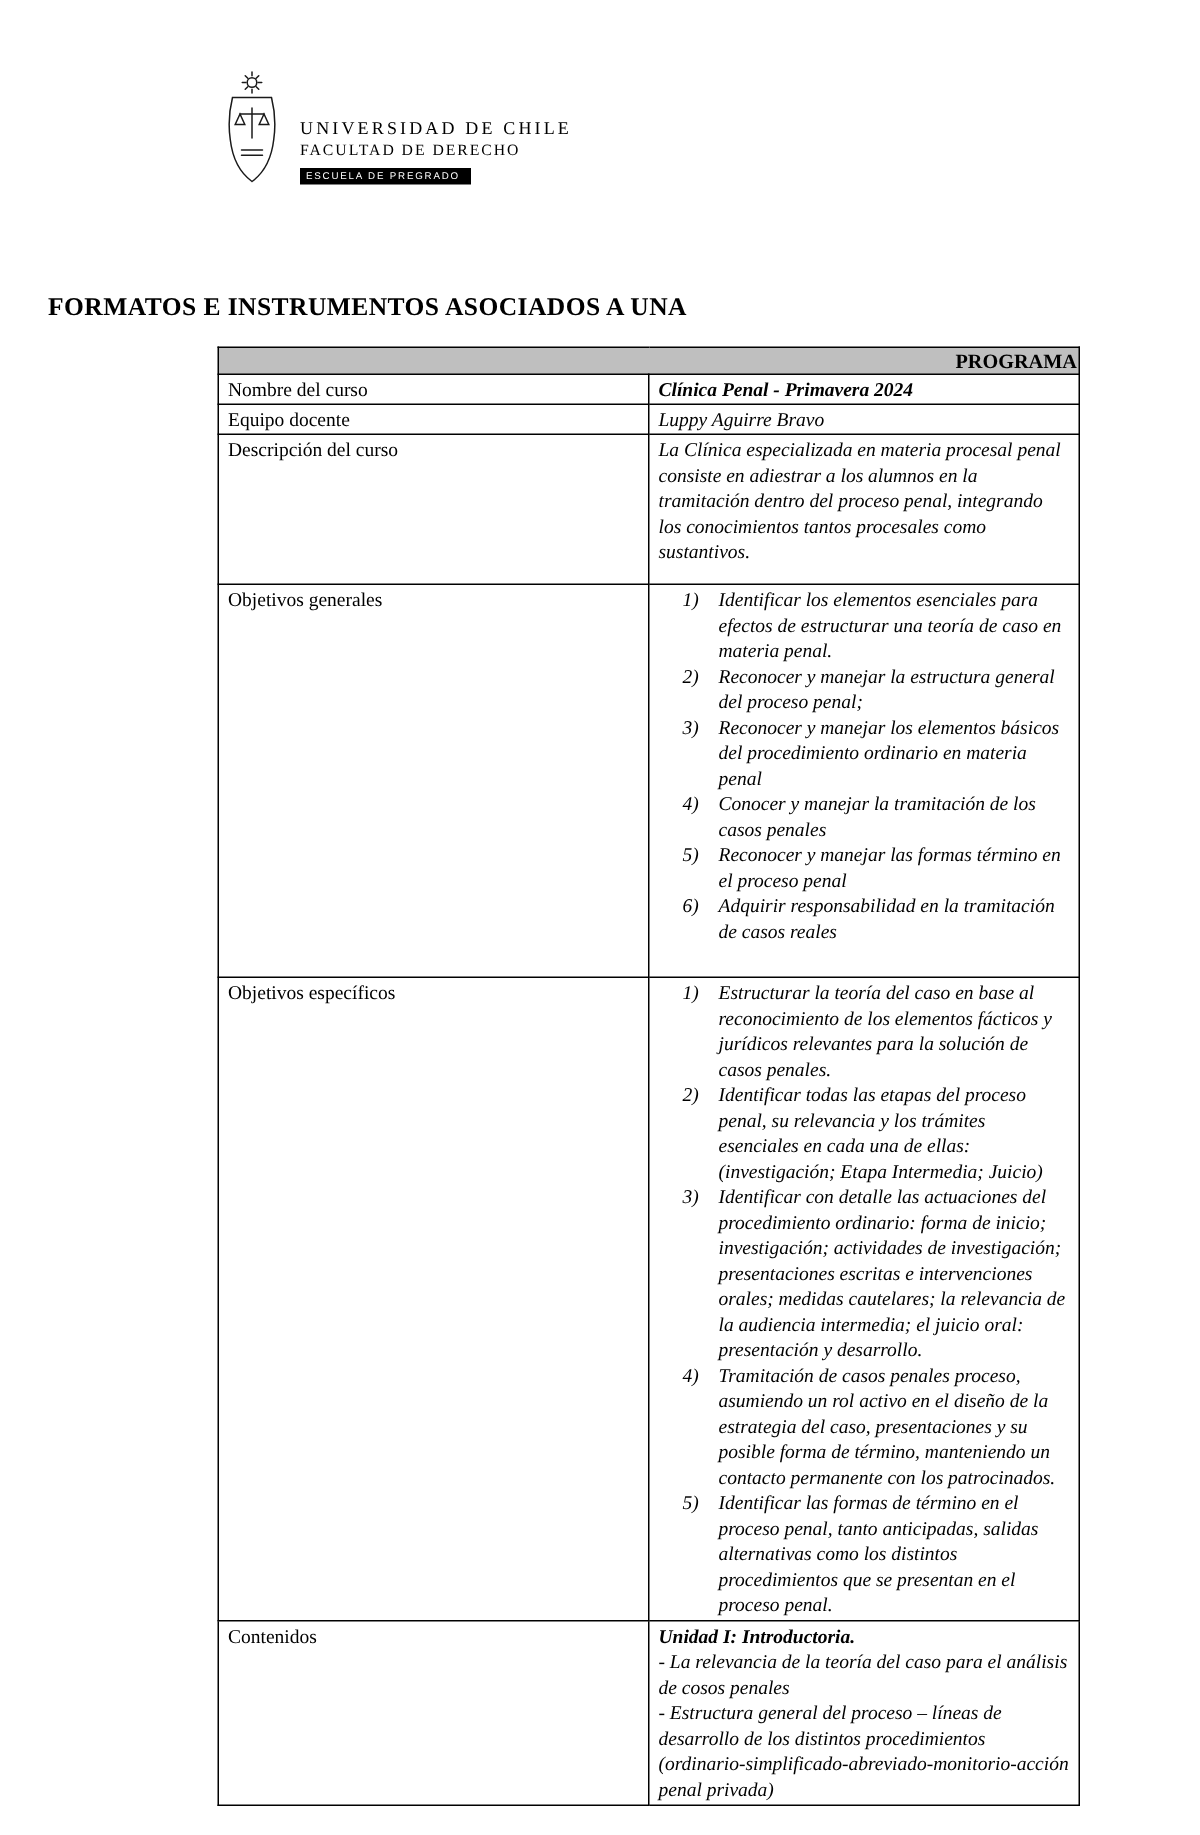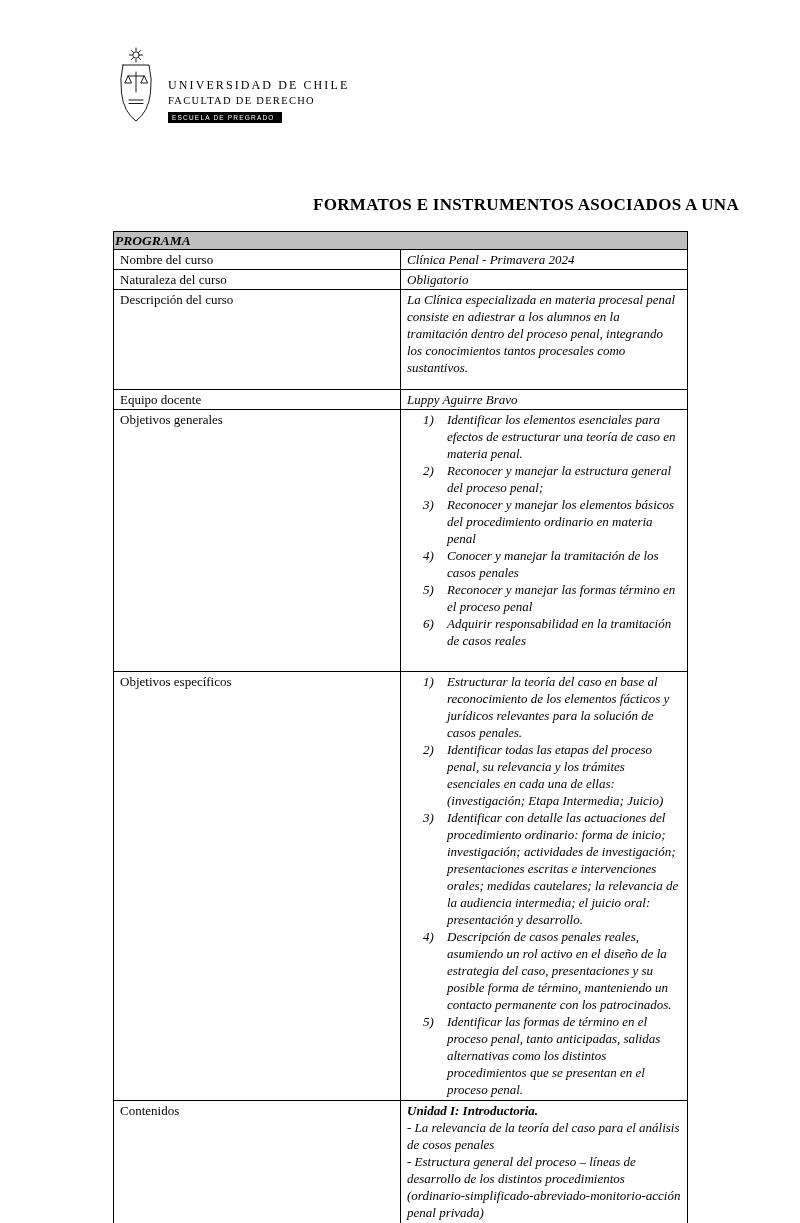--- a/index.html
+++ b/index.html
@@ -2,46 +2,46 @@
 <html><head>
 <meta charset="utf-8">
 <style>
   * { margin:0; padding:0; box-sizing:border-box; }
   html,body { background:#ffffff; }
   body {
     width:800px; height:1223px;
     font-family:"Liberation Serif", serif;
     color:#000;
   }
-  .page { position:relative; width:739px; height:1223px; background:#fff; overflow:hidden; }
+  .page { position:relative; width:739px; height:1223px; background:#fff; overflow:hidden;padding-left:32px; }
 
   
   .letterhead { display:flex; margin:46px 0 0 113px; height:86px; }
   .crest { width:46px; flex:none; }
   .lh-text { margin-left:9px; padding-top:32px; }
   .lh-uni { font-size:12px; letter-spacing:2.1px; font-weight:normal; white-space:nowrap; }
   .lh-fac { font-size:10.5px; font-weight:normal; letter-spacing:1.3px; margin-top:2px; white-space:nowrap; }
   .lh-school { display:inline-block; background:#000; color:#fff; font-size:6.5px;
                letter-spacing:1.2px; padding:2px 7px 2px 4px; margin-top:4px;
                font-family:"Liberation Sans", sans-serif; }
 
   
-  .doc-title { margin-top:62px; text-align:right; font-weight:bold;
+  .doc-title { margin-top:62px; text-align:left; font-weight:bold;
                font-size:17px; line-height:22px; letter-spacing:0.3px; }
 
   
   table.programa { border-collapse:collapse; width:575px; margin:15px 0 0 113px;
                    table-layout:fixed; }
   .programa td { border:1px solid #000; vertical-align:top;
                  font-size:13px; line-height:17px; padding:1px 6px; }
-  .programa tr.hdr td { background:#bfbfbf; text-align:left; font-weight:bold;
-                        font-size:13.5px; line-height:15px; padding:1px;font-style:italic; }
+  .programa tr.hdr td { background:#bfbfbf; text-align:right; font-weight:bold;
+                        font-size:13.5px; line-height:15px; padding:1px; }
   .programa td.lbl { width:169px; font-style:normal;margin-left:36px; }
   .programa td.val { font-style:italic; }
-  .val-bold { font-weight:normal; }
+  .val-bold { font-weight:bold; }
   td.desc-cell { padding-bottom:13px; }
   td.gen-cell  { padding-bottom:22px; }
   td.esp-cell  { padding-bottom:2px; }
   td.cont-cell { padding-bottom:2px; }
 
   .numlist { padding-left:16px; }
   .numitem { display:flex; }
   .numitem .num { width:24px; flex:none; }
   .numitem .txt { flex:1; }
 
@@ -86,33 +86,29 @@
     <tbody>
         <tr class="hdr">
       <td colspan="2">PROGRAMA</td>
     </tr>
 
     <tr>
       <td class="lbl">Nombre del curso</td>
       <td class="val val-bold">Clínica Penal - Primavera 2024</td>
     </tr>
 
+
     <tr>
-      <td class="lbl">Naturaleza del curso</td>
-      <td class="val">Obligatorio</td>
+      <td class="lbl">Equipo docente</td>
+      <td class="val">Luppy Aguirre Bravo</td>
     </tr>
 
     <tr>
       <td class="lbl">Descripción del curso</td>
       <td class="val desc-cell">La Clínica especializada en materia procesal penal consiste en adiestrar a los alumnos en la tramitación dentro del proceso penal, integrando los conocimientos tantos procesales como sustantivos.</td>
-    </tr>
-
-    <tr>
-      <td class="lbl">Equipo docente</td>
-      <td class="val">Luppy Aguirre Bravo</td>
     </tr>
 
     <tr>
       <td class="lbl">Objetivos generales</td>
       <td class="val gen-cell">
         <div class="numlist">
           <div class="numitem">
             <span class="num">1)</span>
             <span class="txt">Identificar los elementos esenciales para efectos de estructurar una teoría de caso en materia penal.</span>
           </div>
@@ -151,21 +147,21 @@
           <div class="numitem">
             <span class="num">2)</span>
             <span class="txt">Identificar todas las etapas del proceso penal, su relevancia y los trámites esenciales en cada una de ellas: (investigación; Etapa Intermedia; Juicio)</span>
           </div>
           <div class="numitem">
             <span class="num">3)</span>
             <span class="txt">Identificar con detalle las actuaciones del procedimiento ordinario: forma de inicio; investigación; actividades de investigación; presentaciones escritas e intervenciones orales; medidas cautelares; la relevancia de la audiencia intermedia; el juicio oral: presentación y desarrollo.</span>
           </div>
           <div class="numitem">
             <span class="num">4)</span>
-            <span class="txt">Descripción de casos penales reales, asumiendo un rol activo en el diseño de la estrategia del caso, presentaciones y su posible forma de término, manteniendo un contacto permanente con los patrocinados.</span>
+            <span class="txt">Tramitación de casos penales proceso, asumiendo un rol activo en el diseño de la estrategia del caso, presentaciones y su posible forma de término, manteniendo un contacto permanente con los patrocinados.</span>
           </div>
           <div class="numitem">
             <span class="num">5)</span>
             <span class="txt">Identificar las formas de término en el proceso penal, tanto anticipadas, salidas alternativas como los distintos procedimientos que se presentan en el proceso penal.</span>
           </div>
         </div>
       </td>
     </tr>
 
     <tr>

